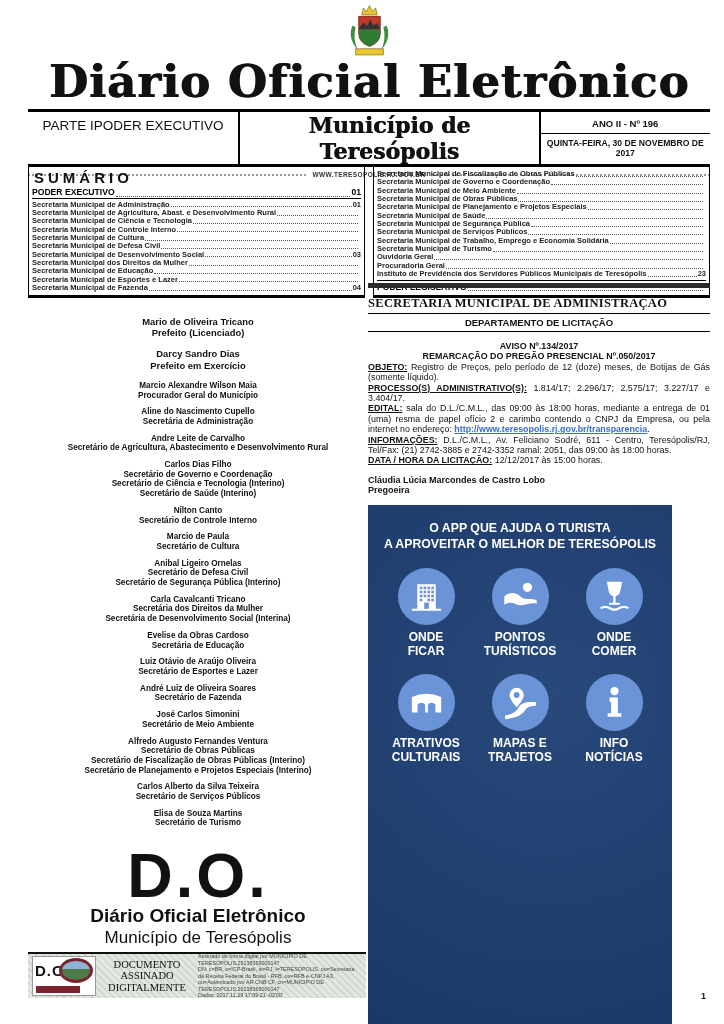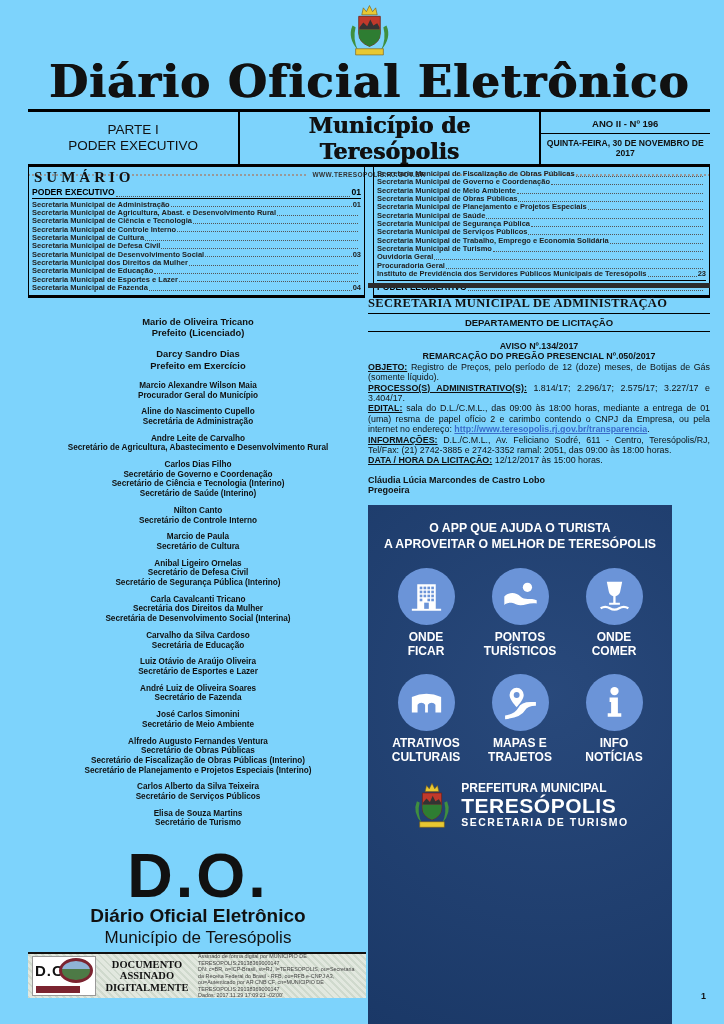--- a/index.html
+++ b/index.html
@@ -1,39 +1,39 @@
 <!DOCTYPE html>
 <html><head>
 <meta charset="utf-8">
 <style>
   html,body{margin:0;padding:0;background:#e9e9e9;}
-  .page{position:relative;width:724px;height:1024px;background:#7dd3fc;overflow:hidden;
+  .page{position:relative;width:724px;height:1024px;background:#ffffff;overflow:hidden;
         font-family:"Liberation Sans",sans-serif;color:#111;}
   
   .masthead{position:absolute;top:0;left:28px;width:682px;text-align:center;}
   .coat-wrap{margin-top:4px;height:54px;display:flex;justify-content:center;}
   .gazette-title{font-family:"DejaVu Serif",serif;font-weight:900;font-size:45px;line-height:48px;
         letter-spacing:1px;text-shadow:1px 0 0 currentColor;}
   .band{display:flex;border-top:3px solid #000;border-bottom:3px solid #000;margin-top:3px;text-align:center;}
   .band-left{width:31%;border-right:2px solid #000;padding:6px 0;font-size:13.5px;line-height:16px;
-        display:flex;flex-direction:column;justify-content:center;}
+        display:flex;flex-direction:row;justify-content:center;}
   .band-center{width:44%;border-right:2px solid #000;display:flex;align-items:center;justify-content:center;
         font-family:"DejaVu Serif",serif;font-weight:900;font-size:22px;text-shadow:.6px 0 0 currentColor;}
   .band-right{width:25%;display:flex;flex-direction:column;justify-content:center;font-weight:bold;}
   .band-right .ano{border-bottom:1px solid #000;padding:4px 0;font-size:9.5px;}
   .band-right .date{padding:4px 0;font-size:8.6px;}
   .site-line{display:flex;align-items:center;gap:6px;margin-top:4px;}
   .site-line .deco{flex:1;height:0;border-bottom:2px dotted #999;}
   .site-line .site{font-size:6.5px;font-weight:bold;letter-spacing:.4px;color:#333;}
   
   .summary{position:absolute;top:166px;left:28px;width:682px;display:flex;gap:8px;}
   .sum-box{border:1px solid #000;border-bottom:3px solid #000;padding:1px 3px 2px;box-sizing:border-box;}
   .sum-box.left{width:337px;}
   .sum-box.right{width:337px;padding-top:3px;}
-  .sum-title{font-family:Liberation Serif, serif;font-size:15px;letter-spacing:4px;font-weight:600;padding:1px 2px 0;}
+  .sum-title{font-family:Liberation Sans, sans-serif;font-size:15px;letter-spacing:4px;font-weight:600;padding:1px 2px 0;}
   .sum-row{display:flex;align-items:flex-end;font-size:7.5px;line-height:8.35px;font-weight:600;color:#222;}
   .sum-row .dots{flex:1;border-bottom:1px dotted #555;margin:0 1px 1.5px;}
   .sum-row .pg{min-width:2px;}
   .sum-row.exec{font-size:8.6px;font-weight:bold;line-height:12px;border-bottom:1.5px solid #000;margin-bottom:1.5px;color:#000;}
   .sum-row.legis{font-size:8.6px;font-weight:bold;line-height:12px;border-top:1.5px solid #000;margin-top:1.5px;color:#000;}
   
   .officials{position:absolute;top:316px;left:28px;width:340px;text-align:center;}
   .official{margin-bottom:7px;font-size:8.2px;line-height:9.7px;font-weight:600;}
   .off-name{font-weight:bold;}
   .off-title:empty{display:none;}
@@ -47,21 +47,21 @@
   
   .sig-strip{position:absolute;top:952px;left:28px;width:338px;height:46px;border-top:2px solid #111;
        background:#e2e8df;
        background-image:repeating-linear-gradient(45deg,rgba(96,128,96,.14) 0 2px,transparent 2px 5px);
        display:flex;align-items:center;gap:6px;padding:2px 4px;box-sizing:border-box;}
   .sig-logo{width:62px;height:38px;background:#fff;border:1px solid #999;position:relative;flex:0 0 auto;}
   .sig-logo .do-mini{position:absolute;left:2px;top:5px;font-size:15px;font-weight:900;letter-spacing:1px;}
   .sig-logo .oval{position:absolute;right:2px;top:1px;width:34px;height:25px;border-radius:50%;
        background:linear-gradient(#8fb3d6 40%,#4d7a46 40%);border:3px solid #7b2430;box-sizing:border-box;}
   .sig-logo .ribbon{position:absolute;left:3px;bottom:2px;width:44px;height:7px;background:#7b2430;}
-  .sig-badge{width:90px;text-align:center;font-family:"Liberation Serif",serif;font-weight:bold;
+  .sig-badge{width:90px;text-align:center;font-family:"Liberation Serif",serif;font-weight:normal;
        font-size:10.5px;line-height:11.5px;flex:0 0 auto;}
   .sig-text{flex:1;font-size:5.4px;line-height:6.5px;color:#444;}
   
   .right-col{position:absolute;top:283px;left:368px;width:342px;}
   .col-bar{height:5px;background:#2b2b2b;margin-bottom:8px;}
   .sec-header{font-family:"Liberation Serif",serif;font-size:12.5px;font-weight:bold;letter-spacing:.3px;
        border-bottom:1.5px solid #000;padding-bottom:2px;}
   .dept-bar{text-align:center;font-weight:bold;font-size:9.5px;padding:3px 0;border-bottom:1.5px solid #000;}
   .aviso{margin-top:9px;font-size:8.9px;line-height:10.4px;}
   .aviso-title{text-align:center;font-weight:bold;}
@@ -331,21 +331,21 @@
         <div class="off-title">Secretário de Segurança Pública (Interino)</div>
 
       </div>
       <div class="official">
         <div class="off-name">Carla Cavalcanti Tricano</div>
         <div class="off-title">Secretária dos Direitos da Mulher</div>
         <div class="off-title">Secretária de Desenvolvimento Social (Interina)</div>
 
       </div>
       <div class="official">
-        <div class="off-name">Carvalho da Silva Cardoso</div>
+        <div class="off-name">Evelise da Obras Cardoso</div>
         <div class="off-title">Secretária de Educação</div>
 
       </div>
       <div class="official">
         <div class="off-name">Luiz Otávio de Araújo Oliveira</div>
         <div class="off-title">Secretário de Esportes e Lazer</div>
 
       </div>
       <div class="official">
         <div class="off-name">André Luiz de Oliveira Soares</div>
@@ -508,29 +508,17 @@
                 <circle cx="12" cy="4.6" r="2.7" fill="#fff"></circle>
                 <path fill="#fff" d="M8.8 8.8 h5.4 V19 h2.2 v2.2 H7.6 V19 h2.2 v-7.4 H8.8 Z"></path>
               </svg>
           </div>
           <div class="ad-card-label">
             <div>INFO</div>
             <div>NOTÍCIAS</div>
           </div>
         </div>
       </div>
-      <div class="ad-footer">
-        <span class="coat-sm">
-          <svg viewBox="0 0 60 70" width="42" height="48">
-              <use href="#coatg"></use>
-            </svg>
-        </span>
-        <span>
-          <div class="f1">PREFEITURA MUNICIPAL</div>
-          <div class="f2">TERESÓPOLIS</div>
-          <div class="f3">SECRETARIA DE TURISMO</div>
-        </span>
-      </div>
     </div>
   </div>
 
   <div class="page-num">1</div>
 </div>
 
 </body></html>

